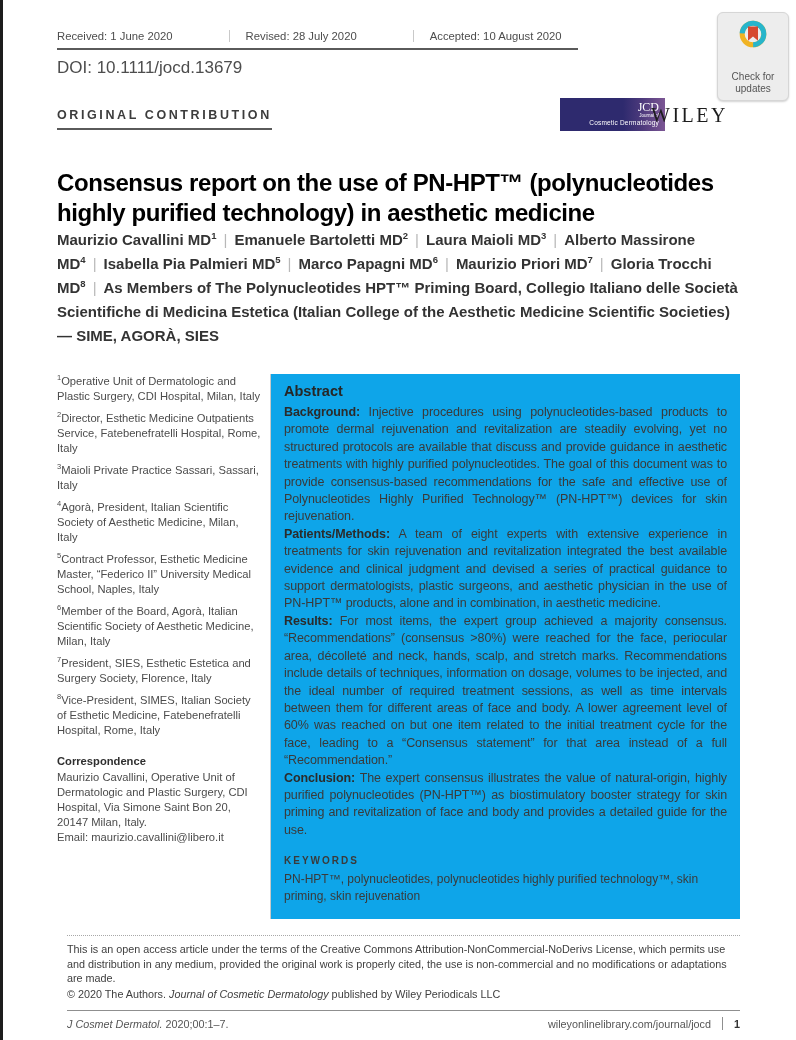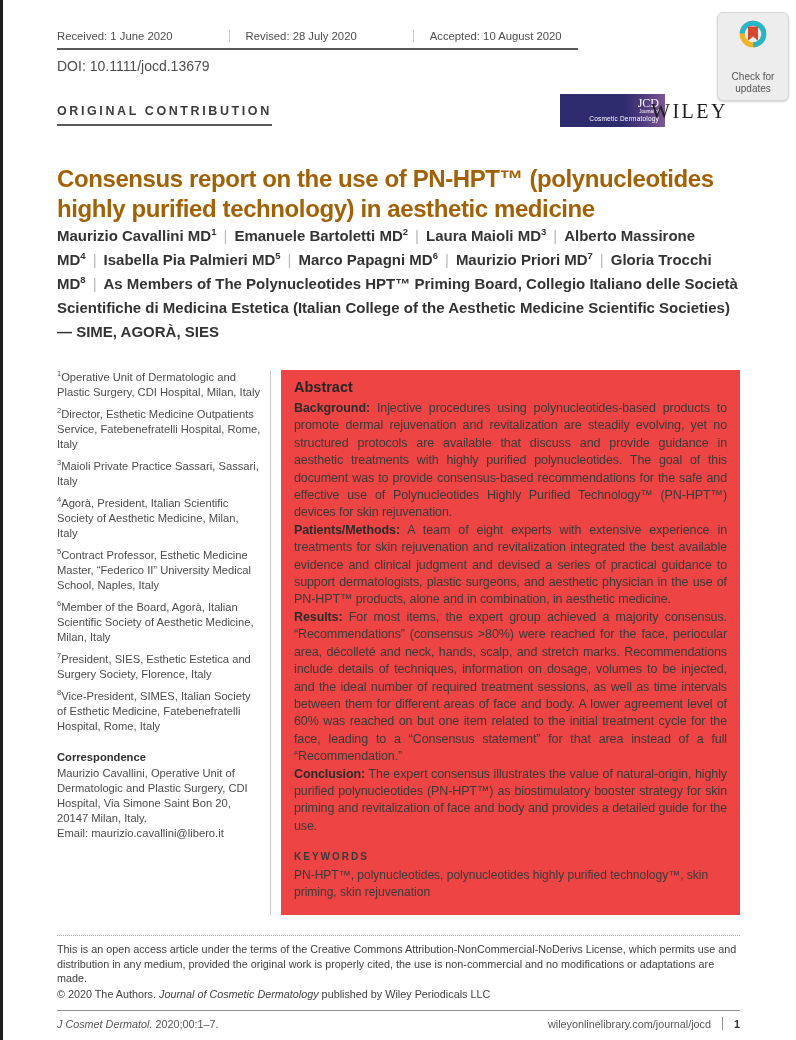--- a/index.html
+++ b/index.html
@@ -12,21 +12,21 @@
   .content { padding:0 56px 0 54px; }
 
   
   .topbar {
     margin-top:30px; display:inline-flex; align-items:center;
     border-bottom:2px solid #5a5a5a; padding-bottom:6px;
     font-size:11.3px; color:#4d4d4d; min-width:448px;gap:40px;
   }
   .topbar .item { padding-right:16px; }
   .topbar .item + .item { border-left:1px solid #c9c9c9; padding-left:16px; }
-  .doi { margin-top:8px; font-size:14px; color:#4d4d4d; }
+  .doi { margin-top:8px; font-size:17px; color:#4d4d4d; }
 
   
   .brand-row { position:relative; margin-top:24px; height:36px; }
   .section-label {
     display:inline-block; margin-top:6px; font-size:12.5px; font-weight:bold;
     letter-spacing:2.6px; color:#3c3c3c; border-bottom:2px solid #5a5a5a; padding-bottom:6px;
   }
   .jcd-logo {
     position:absolute; left:503px; top:-4px; width:105px; height:33px;
     background:linear-gradient(90deg,#2e2a6e 0%,#2e2a6e 60%,#4d3a7c 78%,#7c5694 100%);
@@ -44,48 +44,48 @@
   
   .badge {
     position:absolute; top:12px; right:7px; width:72px;
     background:#ededed; border:1px solid #d6d6d6; border-radius:6px;
     box-shadow:0 1px 2px rgba(0,0,0,0.18);
     text-align:center; padding:6px 4px 5px; cursor:pointer;
   }
   .badge-text { font-size:10px; line-height:12px; color:#555; margin-top:18px; }
 
   
-  .title { margin-top:30px; color:#a16207; font-weight:bold; font-size:24px; line-height:30px; letter-spacing:-0.4px; }
+  .title { margin-top:30px; color:#000000; font-weight:bold; font-size:24px; line-height:30px; letter-spacing:-0.4px; }
 
   
   .authors { font-size:15px; font-weight:bold; line-height:24px; color:#333; max-width:683px; }
   .authors sup { font-size:9.5px; vertical-align:super; line-height:0; }
   .authors .sep { color:#b8b8b8; font-weight:normal; padding:0 7px; }
 
   
   .cols { margin-top:26px; display:flex; align-items:stretch; }
   .leftcol { width:204px; flex:0 0 204px; font-size:11.2px; line-height:15px; color:#4b4b4b; }
   .leftcol p { margin-bottom:7px; }
   .leftcol sup { font-size:7.5px; vertical-align:super; line-height:0; }
   .divider { width:1px; background:#c9c9c9; margin-left:9px; }
   .corr { margin-top:16px; }
   .corr-h { font-weight:bold; color:#2f2f2f; margin-bottom:1px; }
 
   .abstract {
-    flex:1; margin-left:10px; background:#ef4444;
+    flex:1; background:#0ea5e9;
     padding:9px 13px 14px;
   }
   .abstract-h { font-size:14.5px; font-weight:bold; color:#262626; margin-bottom:5px; }
   .abs-p { font-size:12.5px; line-height:17.4px; letter-spacing:-0.1px; color:#3a3a3a; text-align:justify; }
   .abs-p b { color:#2b2b2b; }
   .kw-h { margin-top:16px; font-size:10px; font-weight:bold; letter-spacing:2px; color:#3a3a3a; }
   .kw { margin-top:5px; font-size:12px; line-height:17px; color:#3a3a3a; }
 
   
-  .footer-area { position:absolute; left:54px; right:56px; bottom:10px; }
+  .footer-area { position:absolute; left:64px; right:56px; bottom:10px; }
   .dotted { border-top:1px dotted #a8a8a8; }
   .license { margin-top:6px; font-size:10.8px; line-height:14.5px; color:#404040; }
   .copyright { font-size:10.8px; line-height:14.5px; color:#404040; margin-top:1px; }
   .copyright i, .citation i { font-style:italic; }
   .bottombar {
     margin-top:9px; border-top:1px solid #8f8f8f; padding-top:6px;
     display:flex; align-items:center; justify-content:space-between;
     font-size:10.8px; color:#555;
   }
   .bb-right { display:flex; align-items:center; }

